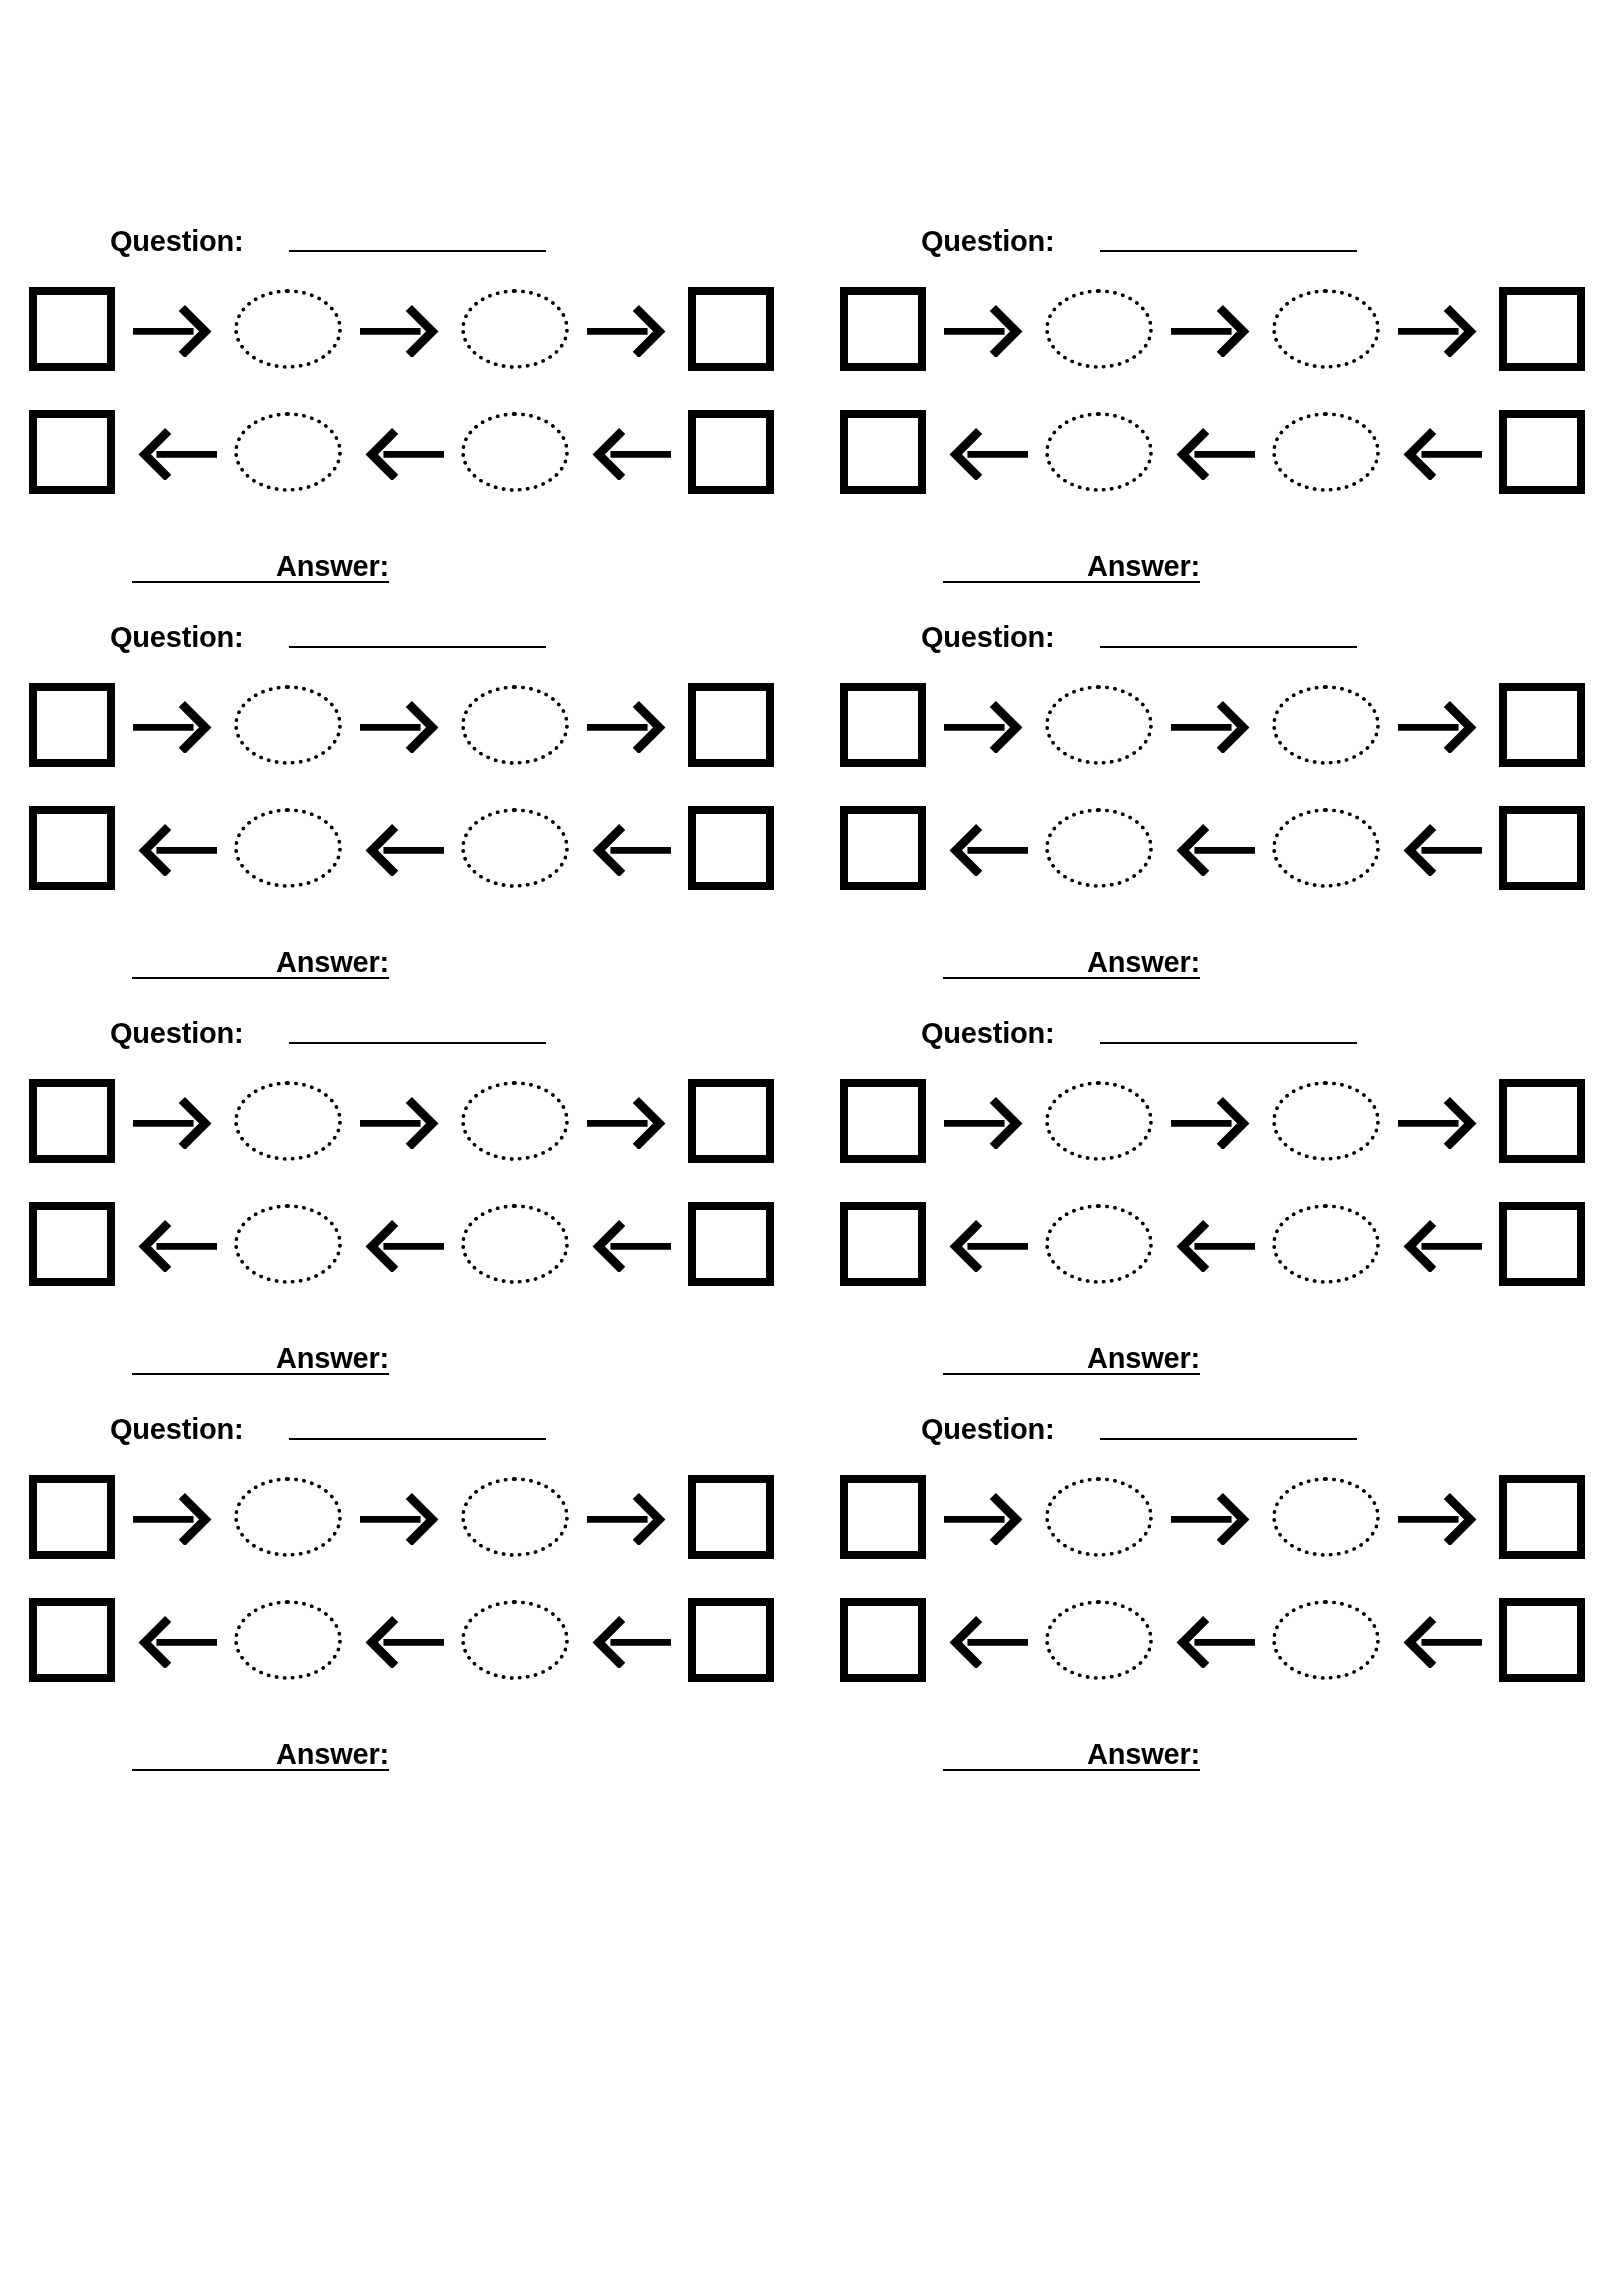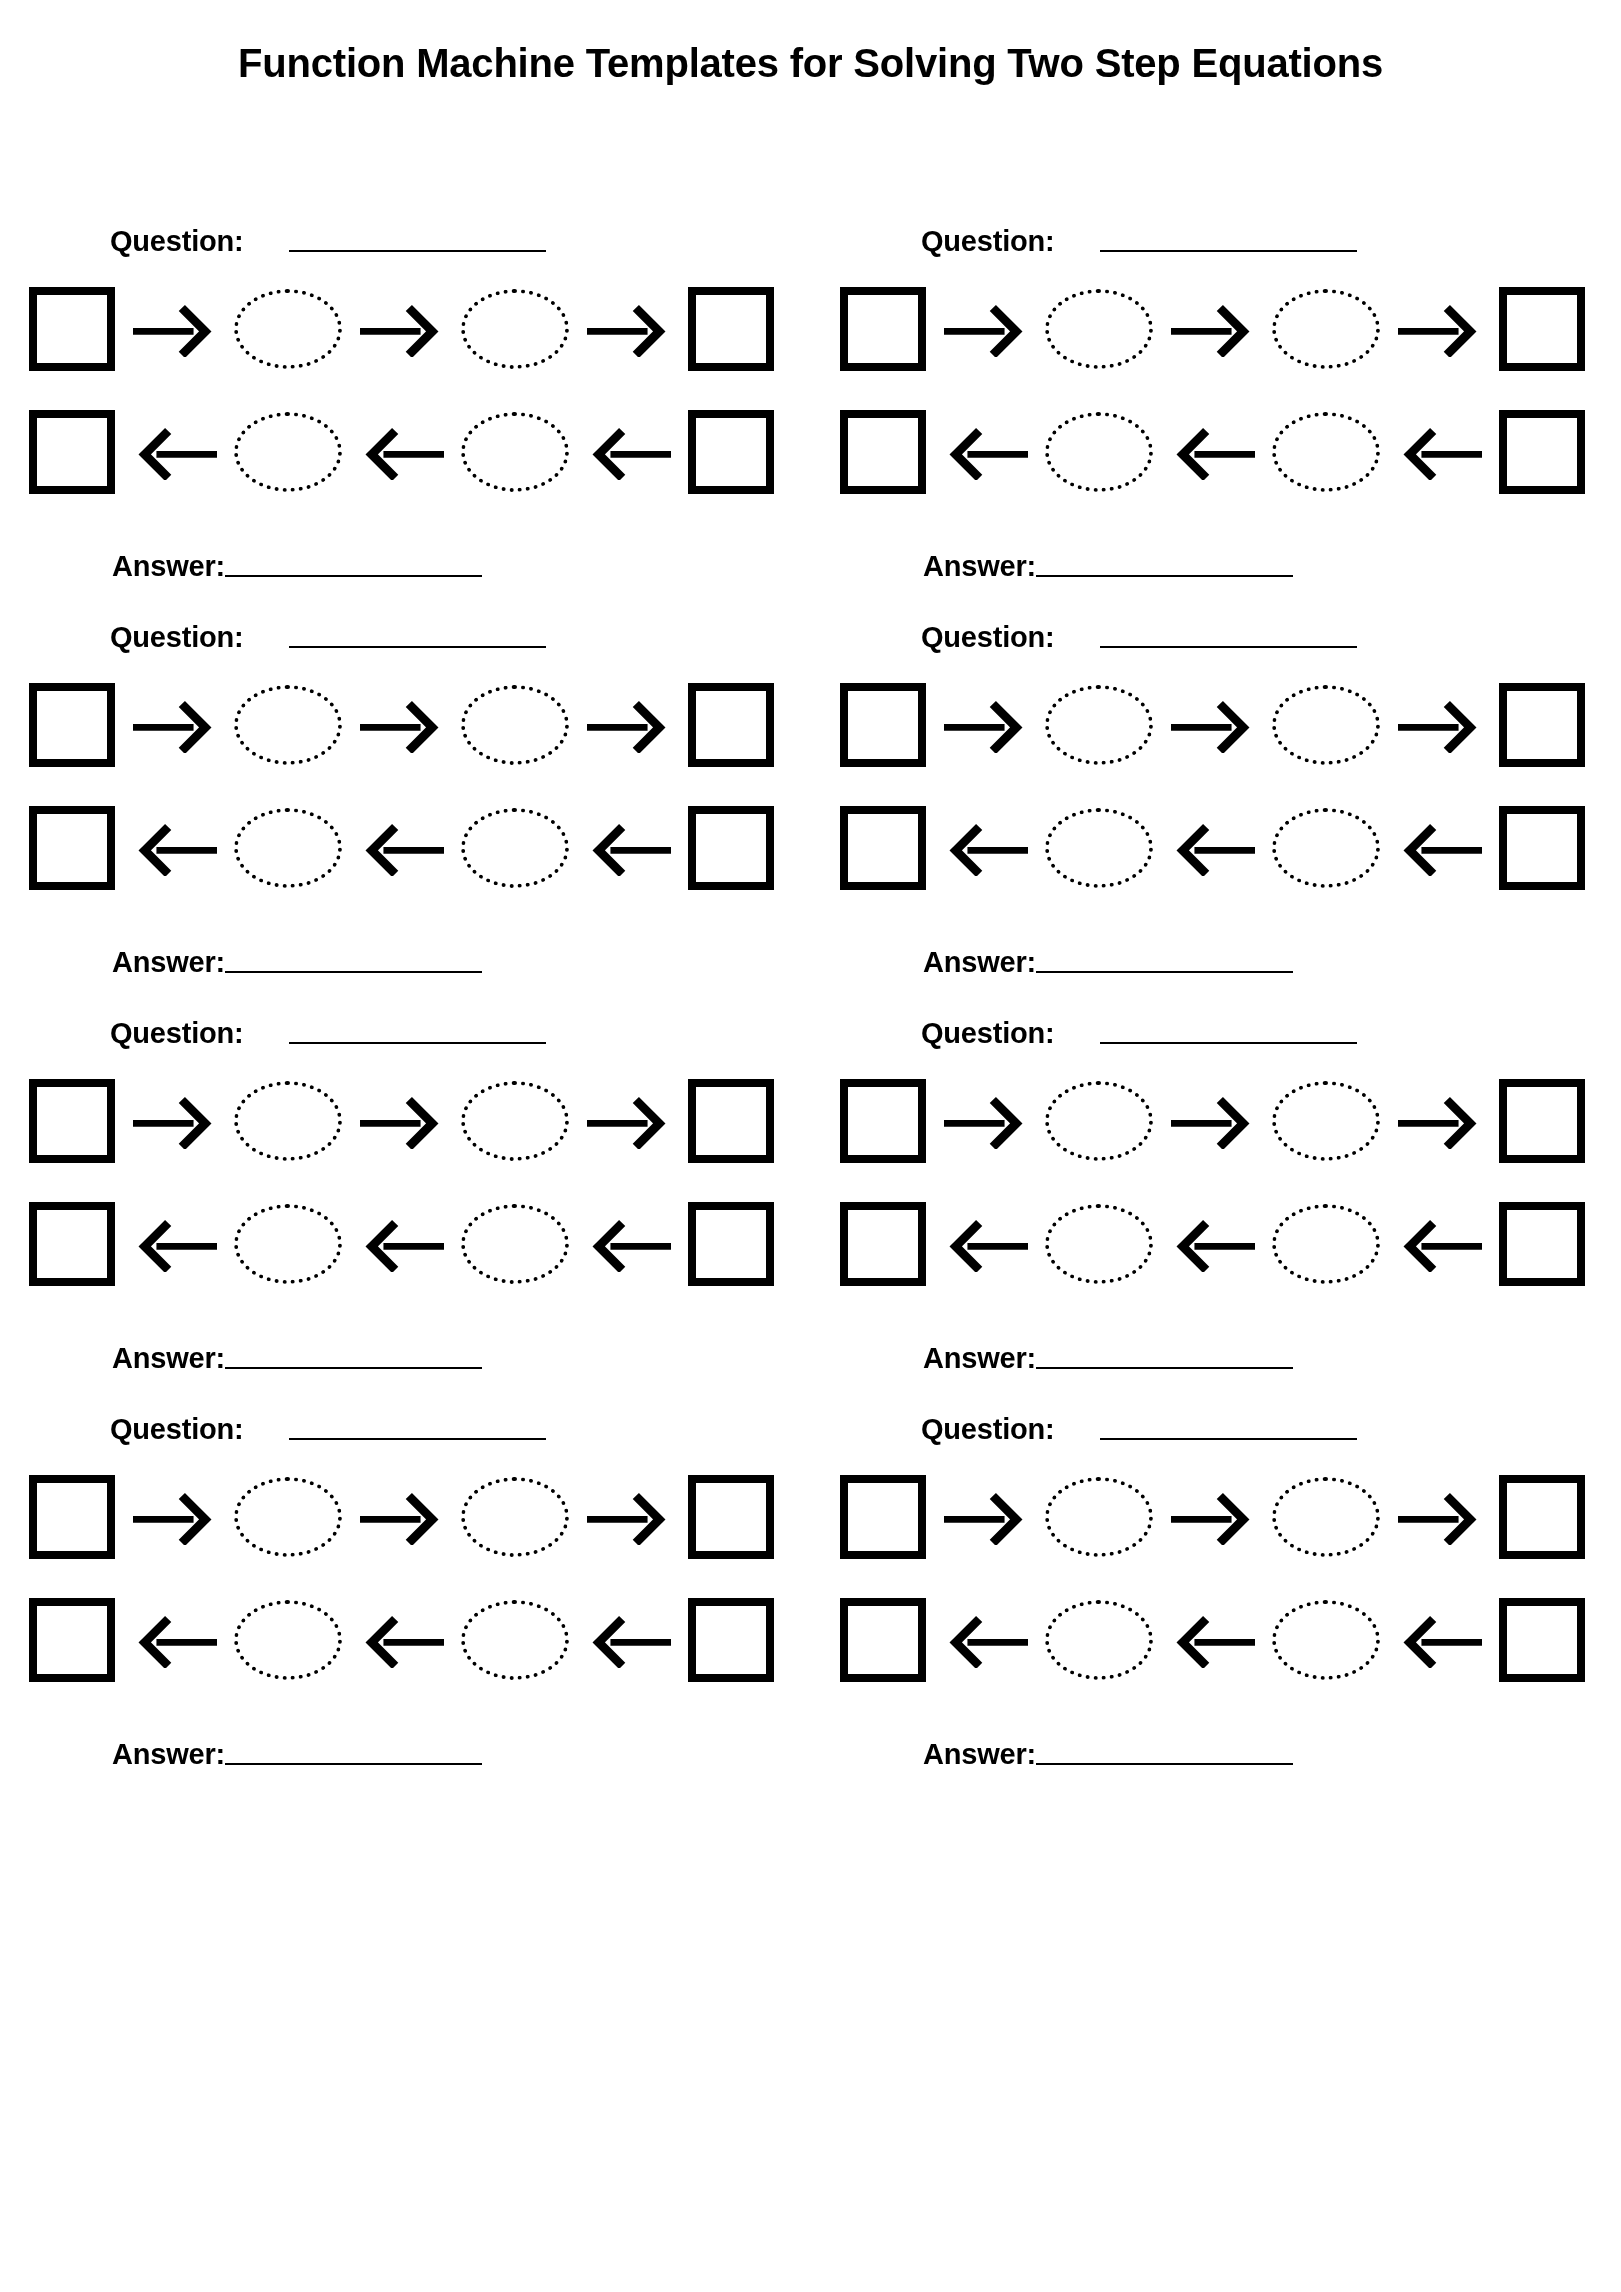--- a/index.html
+++ b/index.html
@@ -73,21 +73,21 @@
     letter-spacing: -0.2px;
   }
   .field-rule {
     display: inline-block;
     width: 257px;
     height: 0;
     border-bottom: 2.9px solid #000;
     margin-bottom: 3.9px;
   }
   .question-line { left: 110px; top: 0px; gap: 45px; }
-  .answer-line   { left: 112px; top: 325px; }
+  .answer-line   { left: 132px; top: 325px; flex-direction: column; }
 
   
   .machine-row {
     position: absolute;
     left: 29px;
     width: 745px;
     height: 102px;
     display: flex;
     align-items: center;
   }
@@ -122,21 +122,20 @@
   }
   .node-arrow svg { display: block; }
 
   
   .gap-a { flex: 1 1 auto; }
 </style>
 </head>
 <body>
 
 <div class="sheet-header">
-  <h1 class="worksheet-title">Function Machine Templates for Solving Two Step Equations</h1>
 </div>
 
 <div class="machine-grid">
   <div class="machine-block">
 
     <div class="field-line question-line">
       <span class="field-label">Question:</span>
       <span class="field-rule"></span>
     </div>
 

